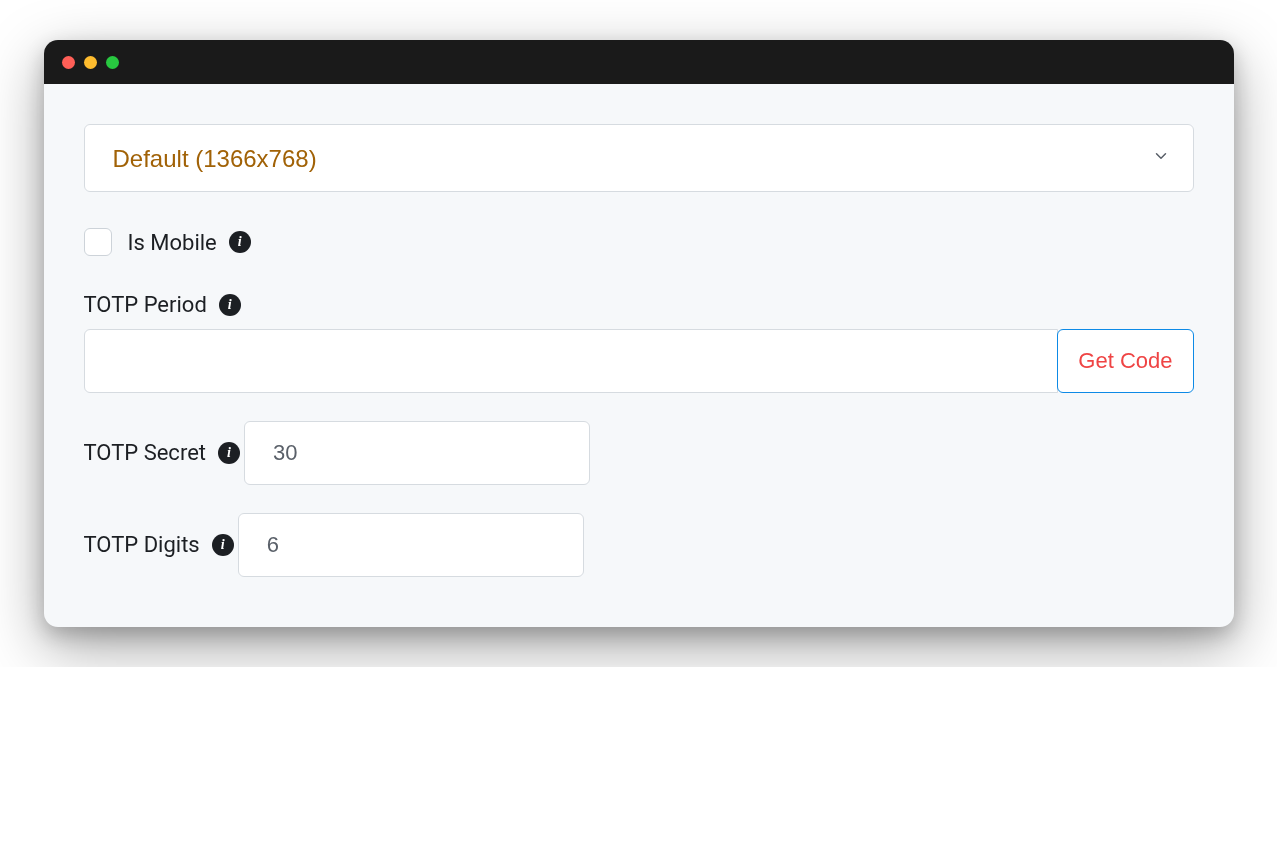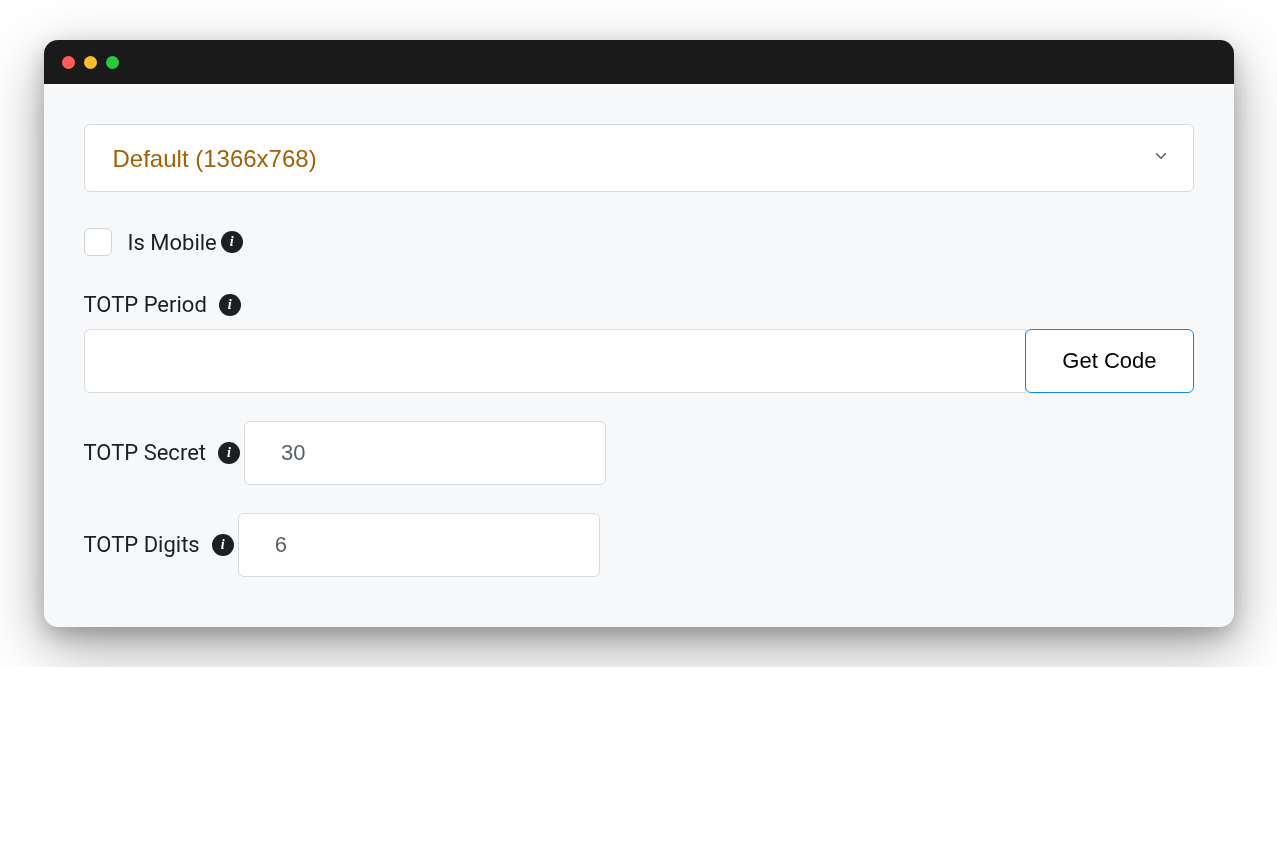--- a/index.html
+++ b/index.html
@@ -111,48 +111,48 @@
       border-radius: 6px;
       background: #ffffff;
       cursor: pointer;
       flex-shrink: 0;
     }
     .checkbox-label {
       font-size: 22px;
       color: #1c1f23;
       display: inline-flex;
       align-items: center;
-      gap: 4px;
+      gap: 12px;
     }
     .input-row {
       display: flex;
       gap: 0;
       width: 100%;
     }
     input[type="text"] {
       flex: 1;
       height: 64px;
-      padding: 0 36px;
+      padding: 0 28px;
       font-size: 22px;
       color: #5a6069;
       background: #ffffff;
       border: 1px solid #d6dbe0;
       border-radius: 6px;
       outline: none;
     }
     .input-row input[type="text"] {
       border-top-right-radius: 0;
       border-bottom-right-radius: 0;
     }
     .get-code-btn {
       height: 64px;
-      padding: 0 36px;
+      padding: 0 20px;
       font-size: 22px;
       font-weight: 500;
-      color: #000000;
+      color: #ef4444;
       background: #ffffff;
       border: 1.5px solid #0d8ae6;
       border-radius: 6px;
       cursor: pointer;
       margin-left: -1px;
       white-space: nowrap;
     }
   </style>
 </head>
 <body>

